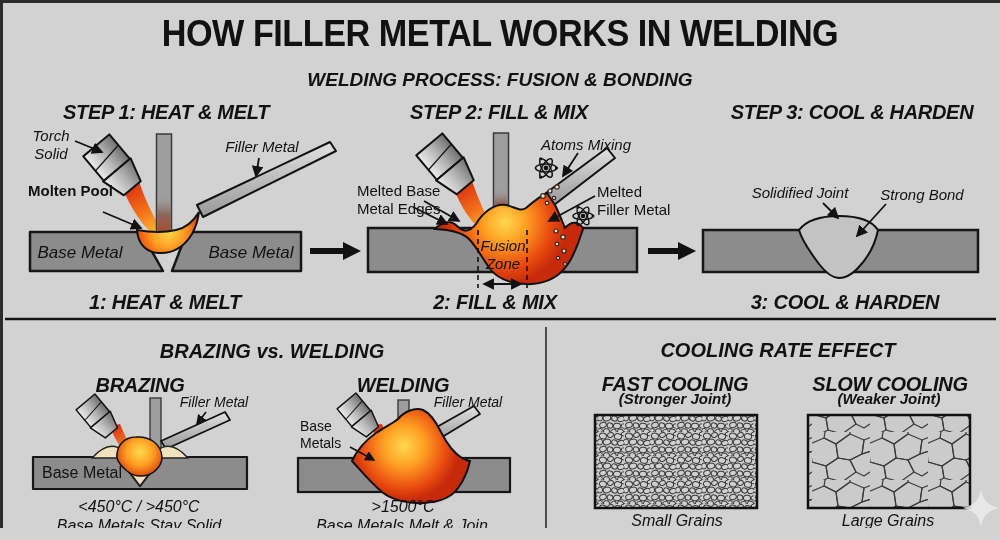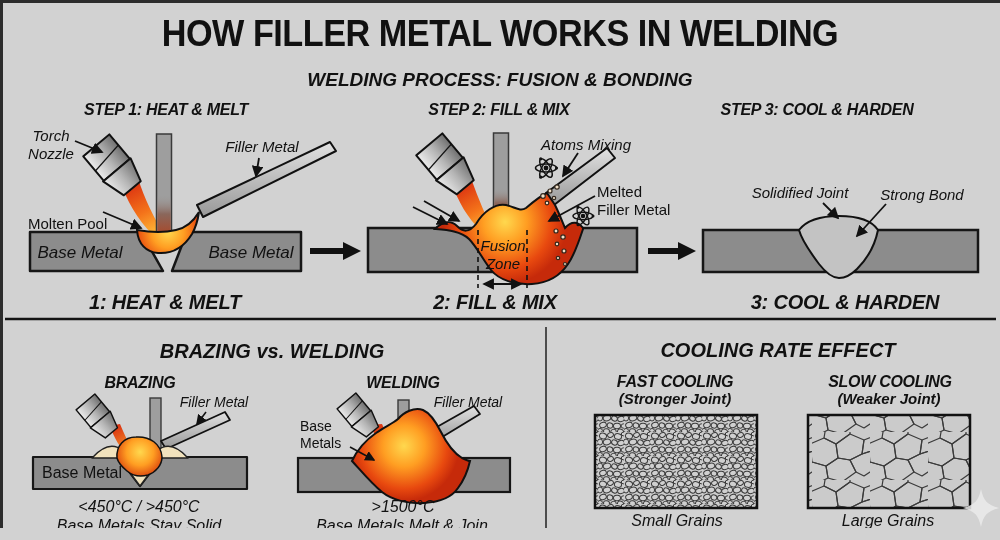--- a/index.html
+++ b/index.html
@@ -4,21 +4,21 @@
 <style>
   html,body{margin:0;padding:0;background:#d2d2d2;}
   #stage{position:relative;width:1000px;height:528px;background:#d2d2d2;
          font-family:"Liberation Sans",sans-serif;color:#111;overflow:hidden;}
   #art{position:absolute;left:0;top:0;width:1000px;height:540px;}
   .lbl{position:absolute;white-space:nowrap;font-size:15px;line-height:1.22;color:#111;}
   .ctr{transform:translateX(-50%);text-align:center;font-style:italic;}
   .b{font-weight:700;}
   .title{font-size:36px;font-weight:700;transform:translateX(-50%) scaleX(0.95);letter-spacing:-.5px;}
   .sub{font-size:19px;font-weight:700;}
-  .stephead{font-size:16px;font-weight:700;letter-spacing:-.3px;}
+  .stephead{font-size:20px;font-weight:700;letter-spacing:-.3px;}
   .cap{font-size:20px;font-weight:700;letter-spacing:-.2px;}
   .sechead{font-size:20px;font-weight:700;}
   .small{font-size:14px;}
   .bar{font-size:17px;}
   .foot{font-size:16px;}
   .twol span{display:block;}
 </style>
 </head>
 <body>
 
@@ -235,33 +235,37 @@
   <rect x="808" y="415" width="162" height="93" fill="url(#pLarge)" stroke="#111" stroke-width="2.5"></rect>
 
   <path d="M981,489 C983.5,501 987,504.5 999,508 C987,511.5 983.5,515 981,527 C978.5,515 975,511.5 963,508 C975,504.5 978.5,501 981,489 Z" fill="#ebebeb" opacity="0.85"></path>
 </svg>
 
   <div class="lbl title" style="left:500px;top:12px;">HOW FILLER METAL WORKS IN WELDING</div>
   <div class="lbl sub ctr" style="left:500px;top:68px;">WELDING PROCESS: FUSION &amp; BONDING</div>
 
   <div class="lbl stephead ctr" style="left:166px;top:100px;">STEP 1: HEAT &amp; MELT</div>
   <div class="lbl stephead ctr" style="left:499px;top:100px;">STEP 2: FILL &amp; MIX</div>
-  <div class="lbl stephead ctr" style="left:817px;top:100px;">STEP 3: COOL &amp; HARDEN</div>
+  <div class="lbl stephead ctr" style="left:852px;top:100px;">STEP 3: COOL &amp; HARDEN</div>
 
   <div class="lbl ctr twol" style="left:51px;top:127px;">
     <span>Torch</span>
-    <span>Nozzle</span>
+    <span>Solid</span>
   </div>
   <div class="lbl ctr" style="left:262px;top:138px;">Filler Metal</div>
-  <div class="lbl" style="left:28px;top:215px;">Molten Pool</div>
+  <div class="lbl" style="left:28px;top:182px;font-weight:bold;">Molten Pool</div>
   <div class="lbl bar ctr" style="left:80px;top:243px;">Base Metal</div>
   <div class="lbl bar ctr" style="left:251px;top:243px;">Base Metal</div>
   <div class="lbl cap ctr" style="left:165px;top:290px;">1: HEAT &amp; MELT</div>
 
   <div class="lbl ctr" style="left:586px;top:136px;">Atoms Mixing</div>
+  <div class="lbl twol" style="left:357px;top:182px;">
+    <span>Melted Base</span>
+    <span>Metal Edges</span>
+  </div>
   <div class="lbl twol" style="left:597px;top:183px;">
     <span>Melted</span>
     <span>Filler Metal</span>
   </div>
   <div class="lbl ctr twol" style="left:503px;top:237px;">
     <span>Fusion</span>
     <span>Zone</span>
   </div>
   <div class="lbl cap ctr" style="left:495px;top:290px;">2: FILL &amp; MIX</div>
 

